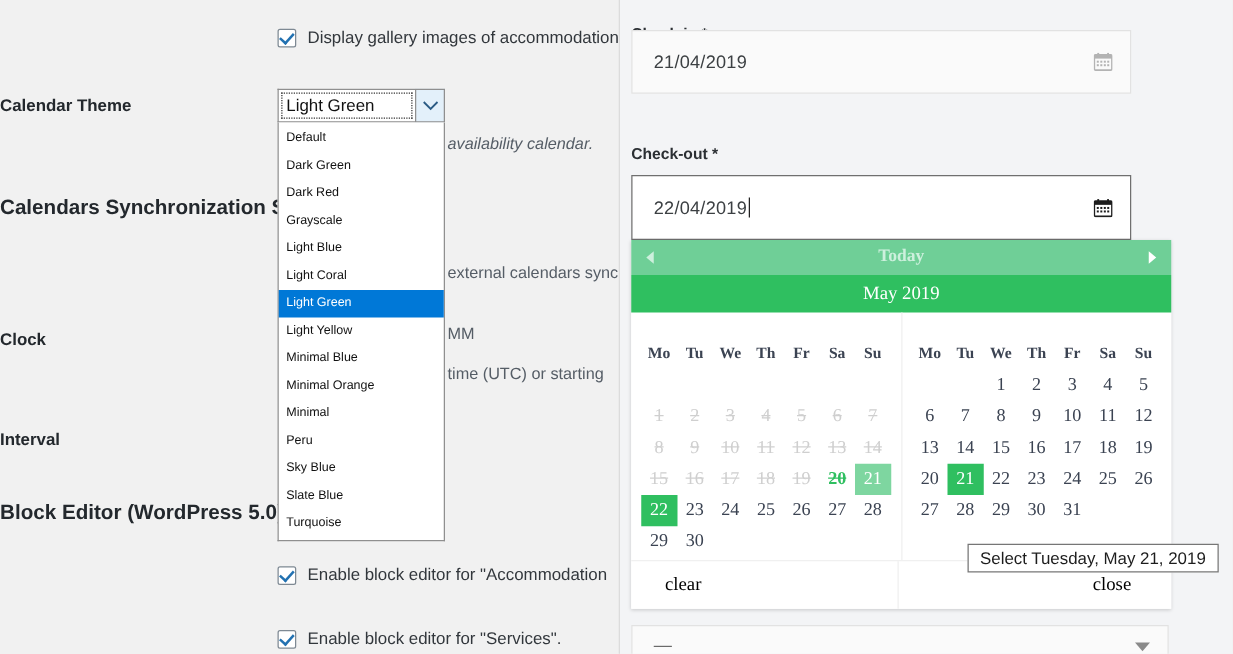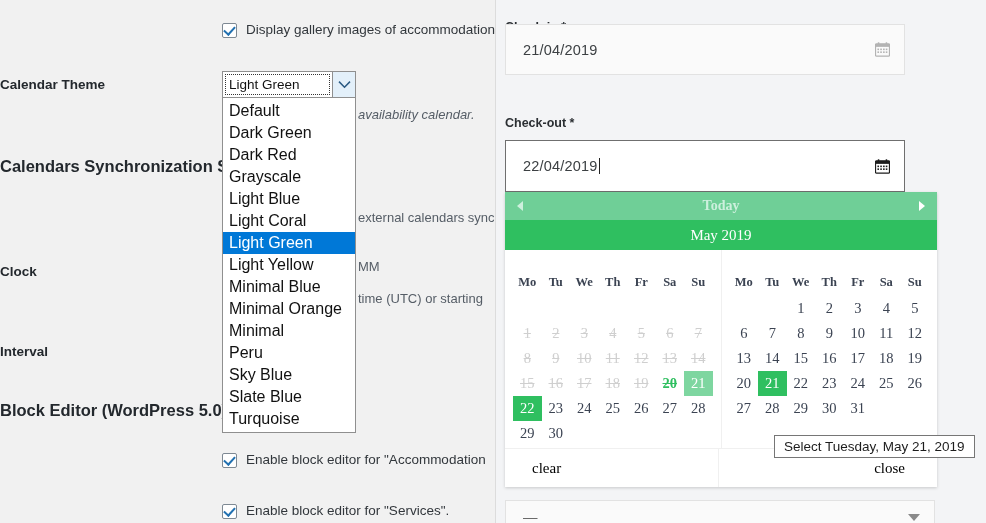--- a/index.html
+++ b/index.html
@@ -61,21 +61,21 @@
     box-sizing:border-box;display:flex;align-items:center;justify-content:center;
   }
   #calendar-theme-arrow svg{display:block;}
 
   #calendar-theme-list{
     position:absolute;left:222px;top:98px;width:134px;
     background:#fff;border:1px solid #8f8f8f;border-top:none;
     box-sizing:border-box;padding:2px 0 2px 0;z-index:40;
   }
   .opt{
-    height:22px;line-height:22px;padding-left:6px;font-size:16px;color:#111;
+    height:22px;line-height:22px;padding-left:6px;font-size:10px;color:#111;
     white-space:nowrap;
   }
   .opt.sel{background:#0078d7;color:#fff;}
 
   
   #booking-pane{
     position:absolute;left:496px;top:0;width:490px;height:523px;
     background:#f3f4f6;overflow:hidden;
   }
   .field-label{

